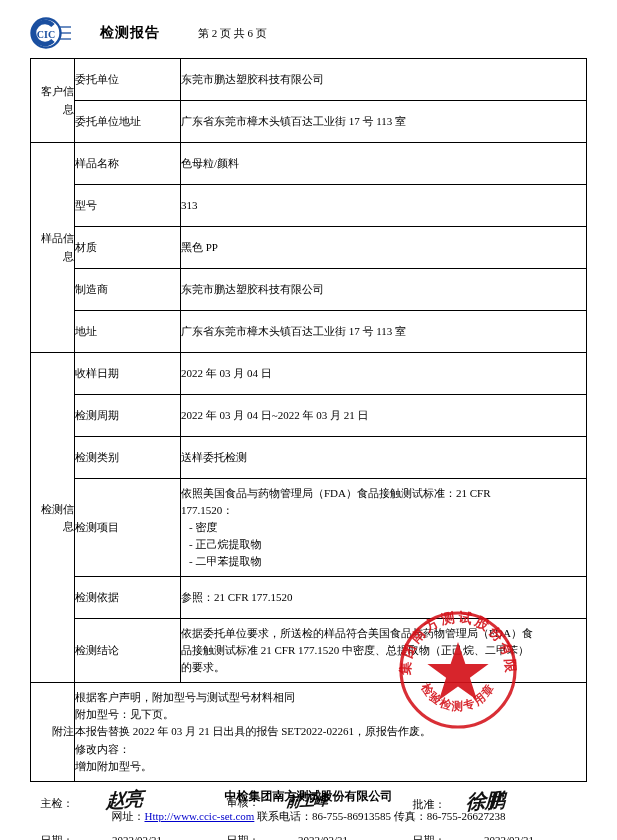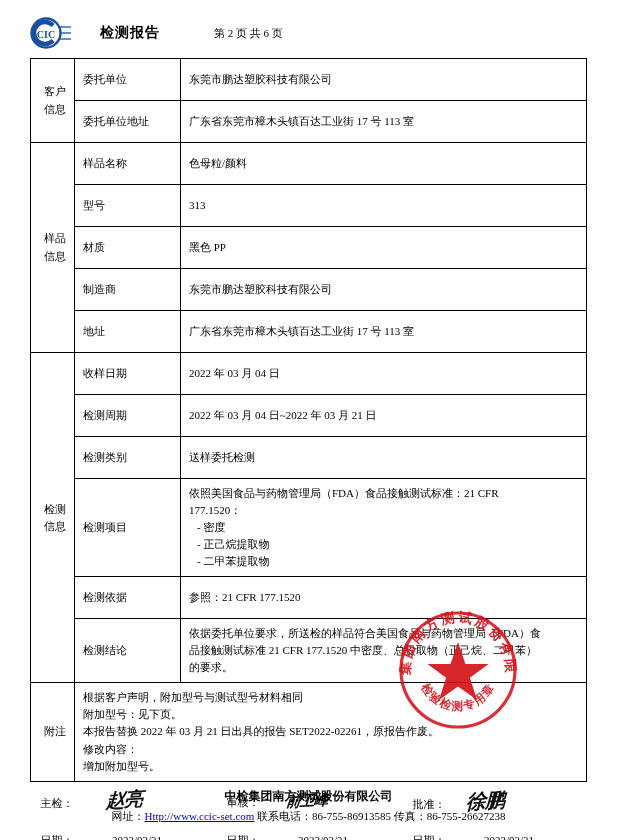--- a/index.html
+++ b/index.html
@@ -33,21 +33,21 @@
     position: relative;
     flex: 0 0 auto;
     margin-right: 26px;
   }
   .logo svg { display: block; }
   .hdr-title {
     font-size: 14px;
     font-weight: bold;
     letter-spacing: 1px;
     flex: 0 0 auto;
-    margin-right: 54px;
+    margin-right: 38px;
   }
   .hdr-num {
     font-size: 11px;
     font-weight: bold;
     flex: 1 1 auto;
     white-space: nowrap;
   }
   .hdr-num .lbl { font-weight: normal; }
   .hdr-page {
     font-size: 11px;
@@ -59,21 +59,21 @@
 
   
   table.main {
     border-collapse: collapse;
     width: 557px;
     margin: 0 30px;
     table-layout: fixed;
   }
   table.main td {
     border: 1px solid #000;
-    padding: 6px 8px;
+    padding: 6px 0;
     vertical-align: middle;
     font-size: 11px;
     line-height: 1.55;
   }
   td.cat {
     width: 44px;
     text-align: right;
     vertical-align: middle;
     padding: 4px 2px;
     line-height: 1.45;

